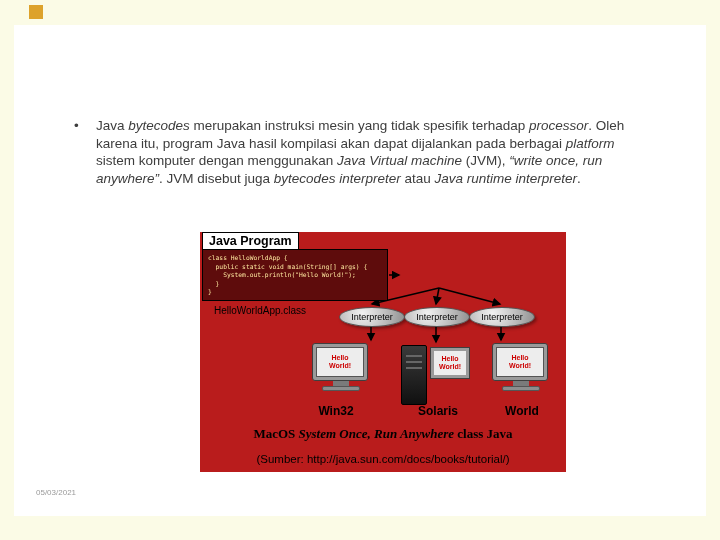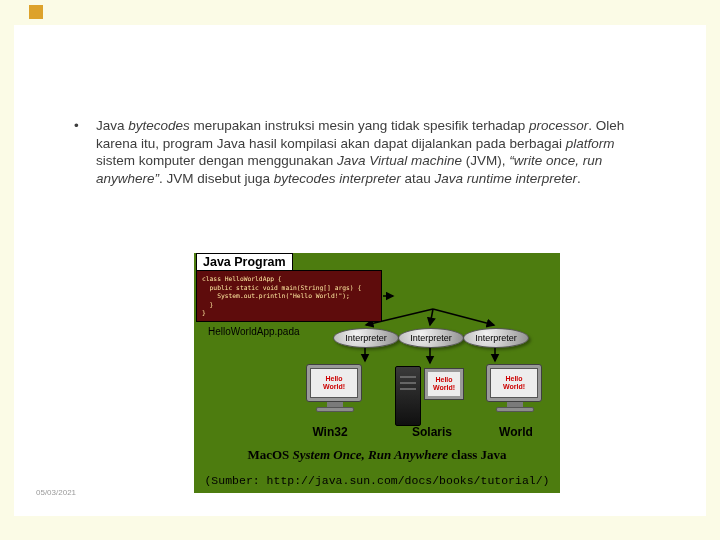--- a/index.html
+++ b/index.html
@@ -12,21 +12,21 @@
   .slide{position:absolute;left:14px;top:25px;width:692px;height:491px;background:#FFFFFF;}
 
   
   .bullet-row{position:absolute;left:60px;top:92px;width:578px;display:flex;
     font-size:13.5px;line-height:17.5px;color:#3D3D3D;}
   .bullet-marker{width:14px;flex:0 0 14px;}
   .bullet-text{flex:1;margin-left:8px;}
   .bullet-text i{font-style:italic;}
 
   
-  .figure{position:absolute;left:180px;top:207px;width:366px;height:240px;background:#4d7c0f;margin-top:21px;}
+  .figure{position:absolute;left:186px;top:207px;width:366px;height:240px;background:#b91c1c;}
   .arrows{position:absolute;left:0;top:0;width:366px;height:240px;}
 
   .program-label{position:absolute;left:2px;top:0;height:16px;padding:0 6px;
     border:1px solid #000;display:flex;align-items:center;
     font-weight:bold;font-size:12.5px;color:#000;background:#fff;}
   .code-window{position:absolute;left:2px;top:17px;width:186px;height:52px;
     background:#5E0C0C;border:1px solid #000;box-sizing:border-box;padding:4px 5px;}
   .code-line{font-family:"DejaVu Sans Mono",monospace;font-size:6.3px;line-height:8.6px;
     color:#FFE9A0;white-space:pre;}
   .file-name{position:absolute;left:14px;top:73px;font-size:10px;color:#000;}
@@ -60,21 +60,21 @@
     display:flex;align-items:center;justify-content:center;}
 
   .platform{position:absolute;top:172px;width:64px;text-align:center;
     font-weight:bold;font-size:12px;color:#000;}
   .plat1{left:104px;} .plat2{left:206px;} .plat3{left:290px;}
 
   .caption{position:absolute;left:0;top:194px;width:366px;text-align:center;
     font-family:"Liberation Serif",serif;font-weight:bold;font-size:13px;color:#000;}
   .caption i{font-style:italic;}
   .source{position:absolute;left:0;top:221px;width:366px;text-align:center;
-    font-family:Liberation Mono, monospace;font-size:11.5px;color:#000;}
+    font-family:Liberation Sans, sans-serif;font-size:11.5px;color:#000;}
 
   .date{position:absolute;left:22px;top:463px;font-size:8px;color:#9A9A9A;}
 </style>
 </head>
 <body>
 
 <div class="accent-square"></div>
 
 <div class="slide">
 
@@ -103,21 +103,21 @@
     <div class="program-label">Java Program</div>
 
     <div class="code-window">
       <div class="code-line">class HelloWorldApp {</div>
       <div class="code-line">  public static void main(String[] args) {</div>
       <div class="code-line">    System.out.println("Hello World!");</div>
       <div class="code-line">  }</div>
       <div class="code-line">}</div>
     </div>
 
-    <div class="file-name">HelloWorldApp.pada</div>
+    <div class="file-name">HelloWorldApp.class</div>
 
 
     <div class="oval interp interp1">Interpreter</div>
     <div class="oval interp interp2">Interpreter</div>
     <div class="oval interp interp3">Interpreter</div>
 
     <div class="monitor mon-left">
       <div class="screen-frame">
         <div class="screen">
           <div class="screen-text">Hello World!</div>

